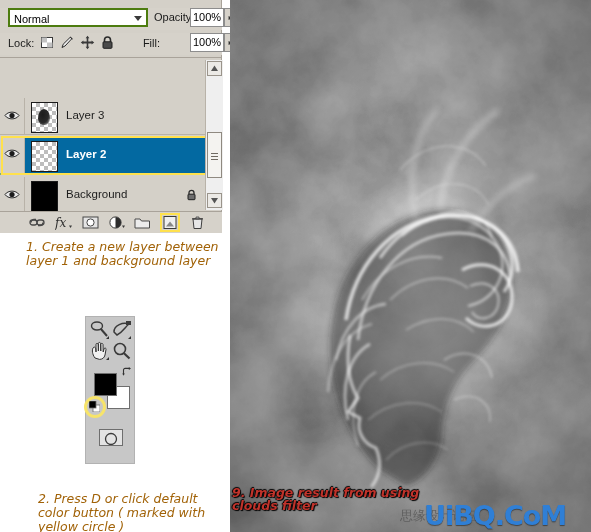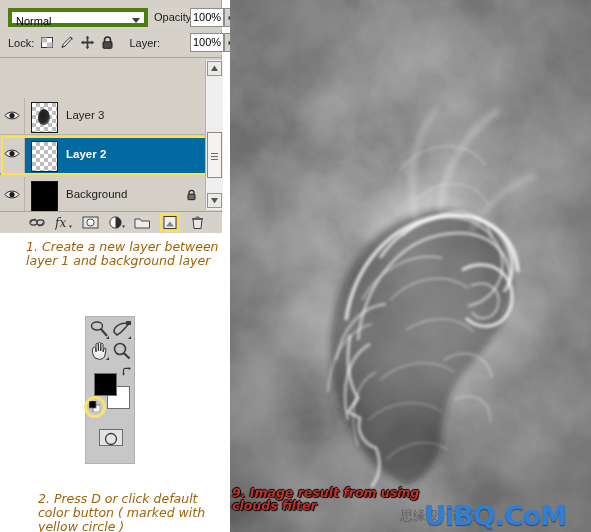--- a/index.html
+++ b/index.html
@@ -11,21 +11,21 @@
 
   
   #layers-panel{position:absolute;left:0;top:0;width:222px;height:232px;background:#d4d0c8;
                 border-right:1px solid #a9a39a;box-sizing:border-box;}
 
   .panel-strip{position:absolute;left:0;width:222px;background:#d6d2ca;}
 
   
   #blend-row{top:8px;height:22px;}
   #blend-select{position:absolute;left:8px;top:0;width:140px;height:19px;background:#fff;
-                border:4px solid #4d7c0f;box-sizing:border-box;font-size:11px;
+                border:2px solid #4d7c0f;box-sizing:border-box;font-size:11px;
                 padding:2px 18px 0 4px;line-height:15px;color:#000;}
   #blend-arrow{position:absolute;right:4px;top:6px;width:0;height:0;border-left:4px solid transparent;
                border-right:4px solid transparent;border-top:5px solid #3a3a3a;}
   #opacity-label{position:absolute;left:154px;top:3px;font-size:11px;color:#1a1a1a;}
   .numbox{position:absolute;top:0;width:34px;height:19px;background:#fff;border:1px solid #8d8d8d;
           box-sizing:border-box;font-size:11px;text-align:center;line-height:17px;color:#000;}
   .numarrow{position:absolute;top:0;width:13px;height:19px;background:#d6d2ca;border:1px solid #8d8d8d;
             box-sizing:border-box;font-size:8px;text-align:center;line-height:17px;color:#333;}
 
   
@@ -150,21 +150,21 @@
           <path d="M7.5 0.8 L9.4 3.3 H8.3 V6.6 H11.6 V5.5 L14.2 7.5 L11.6 9.5 V8.4 H8.3 V11.7 H9.4 L7.5 14.2 L5.6 11.7 H6.7 V8.4 H3.4 V9.5 L0.8 7.5 L3.4 5.5 V6.6 H6.7 V3.3 H5.6 Z" fill="#3a3a3a"></path>
         </svg>
       </span>
       <span class="lockicon" style="left:100px;">
         <svg width="15" height="15" viewBox="0 0 15 15">
           <path d="M4.5 7 V5 a3 3 0 0 1 6 0 v2" fill="none" stroke="#2b2b2b" stroke-width="1.6"></path>
           <rect x="3" y="6.8" width="9" height="6.5" rx="1" fill="#4a4a4a" stroke="#1e1e1e"></rect>
         </svg>
       </span>
 
-      <span id="fill-label">Layer:</span>
+      <span id="fill-label">Fill:</span>
       <div class="numbox" style="left:190px;">100%</div>
       <div class="numarrow" style="left:224px;">▸</div>
     </div>
 
     <div class="hline" style="top:57px;"></div>
 
     <div id="layer-list">
 
 
       <div class="layer-row" style="top:38px;">

